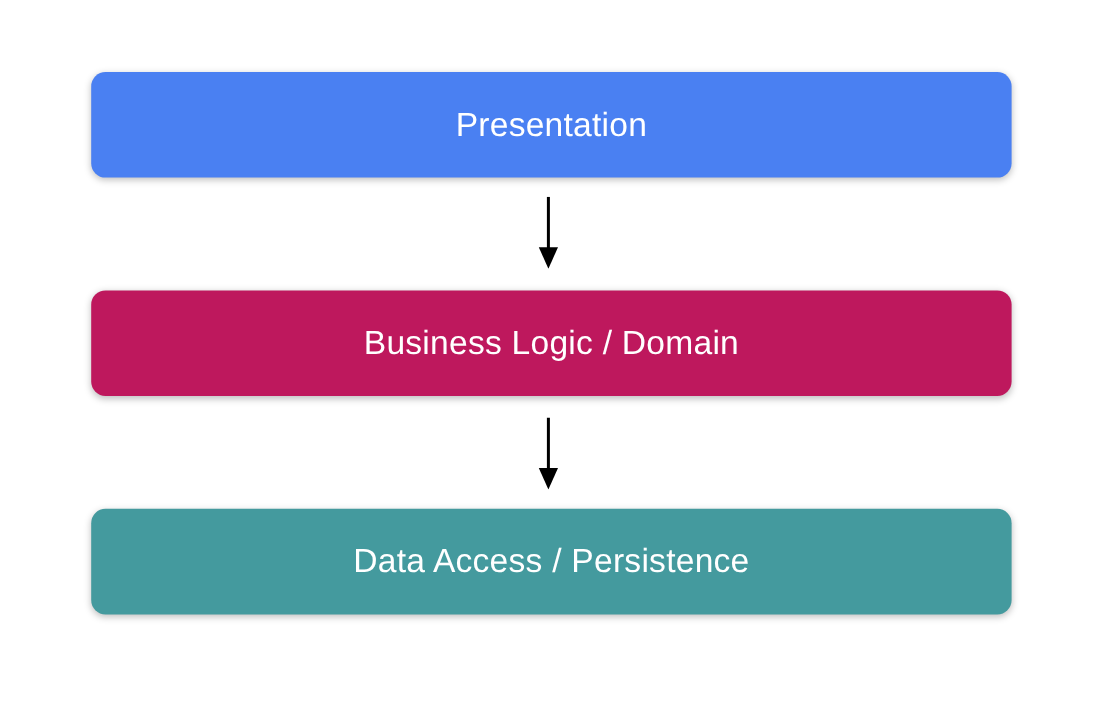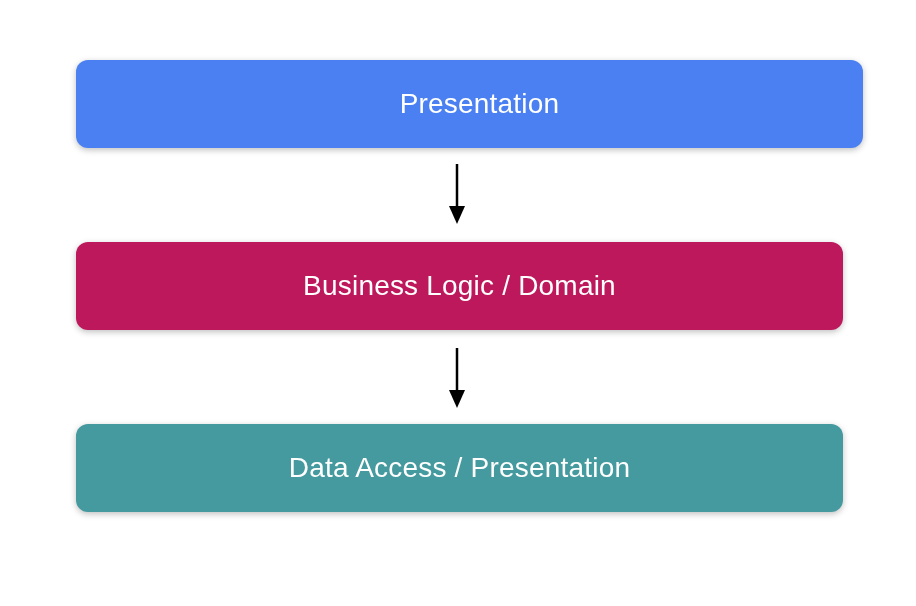--- a/index.html
+++ b/index.html
@@ -38,35 +38,35 @@
     height: 60px;
   }
   .arrow.arrow-1 { top: 164px; }
   .arrow.arrow-2 { top: 348px; }
 </style>
 </head>
 <body>
 
 <div class="canvas" style="background: rgb(255, 255, 255);">
 
-  <div class="layer-box box-1" style="background: rgb(74, 128, 242); color: rgb(255, 255, 255); padding-left: 20px;">
+  <div class="layer-box box-1" style="background: rgb(74, 128, 242); color: rgb(255, 255, 255);">
     <span class="layer-label">Presentation</span>
   </div>
 
   <svg class="arrow arrow-1" viewBox="0 0 24 60" style="color: rgb(0, 0, 0);">
     <line x1="12" y1="0" x2="12" y2="44" stroke="currentColor" stroke-width="2.5"></line>
     <polygon points="4,42 20,42 12,60" fill="currentColor"></polygon>
   </svg>
 
   <div class="layer-box box-2" style="background: #be185d; color: rgb(255, 255, 255);">
     <span class="layer-label">Business Logic / Domain</span>
   </div>
 
   <svg class="arrow arrow-2" viewBox="0 0 24 60" style="color: rgb(0, 0, 0);">
     <line x1="12" y1="0" x2="12" y2="44" stroke="currentColor" stroke-width="2.5"></line>
     <polygon points="4,42 20,42 12,60" fill="currentColor"></polygon>
   </svg>
 
   <div class="layer-box box-3" style="background: rgb(68, 154, 158); color: rgb(255, 255, 255);">
-    <span class="layer-label">Data Access / Presentation</span>
+    <span class="layer-label">Data Access / Persistence</span>
   </div>
 
 </div>
 
 </body></html>

